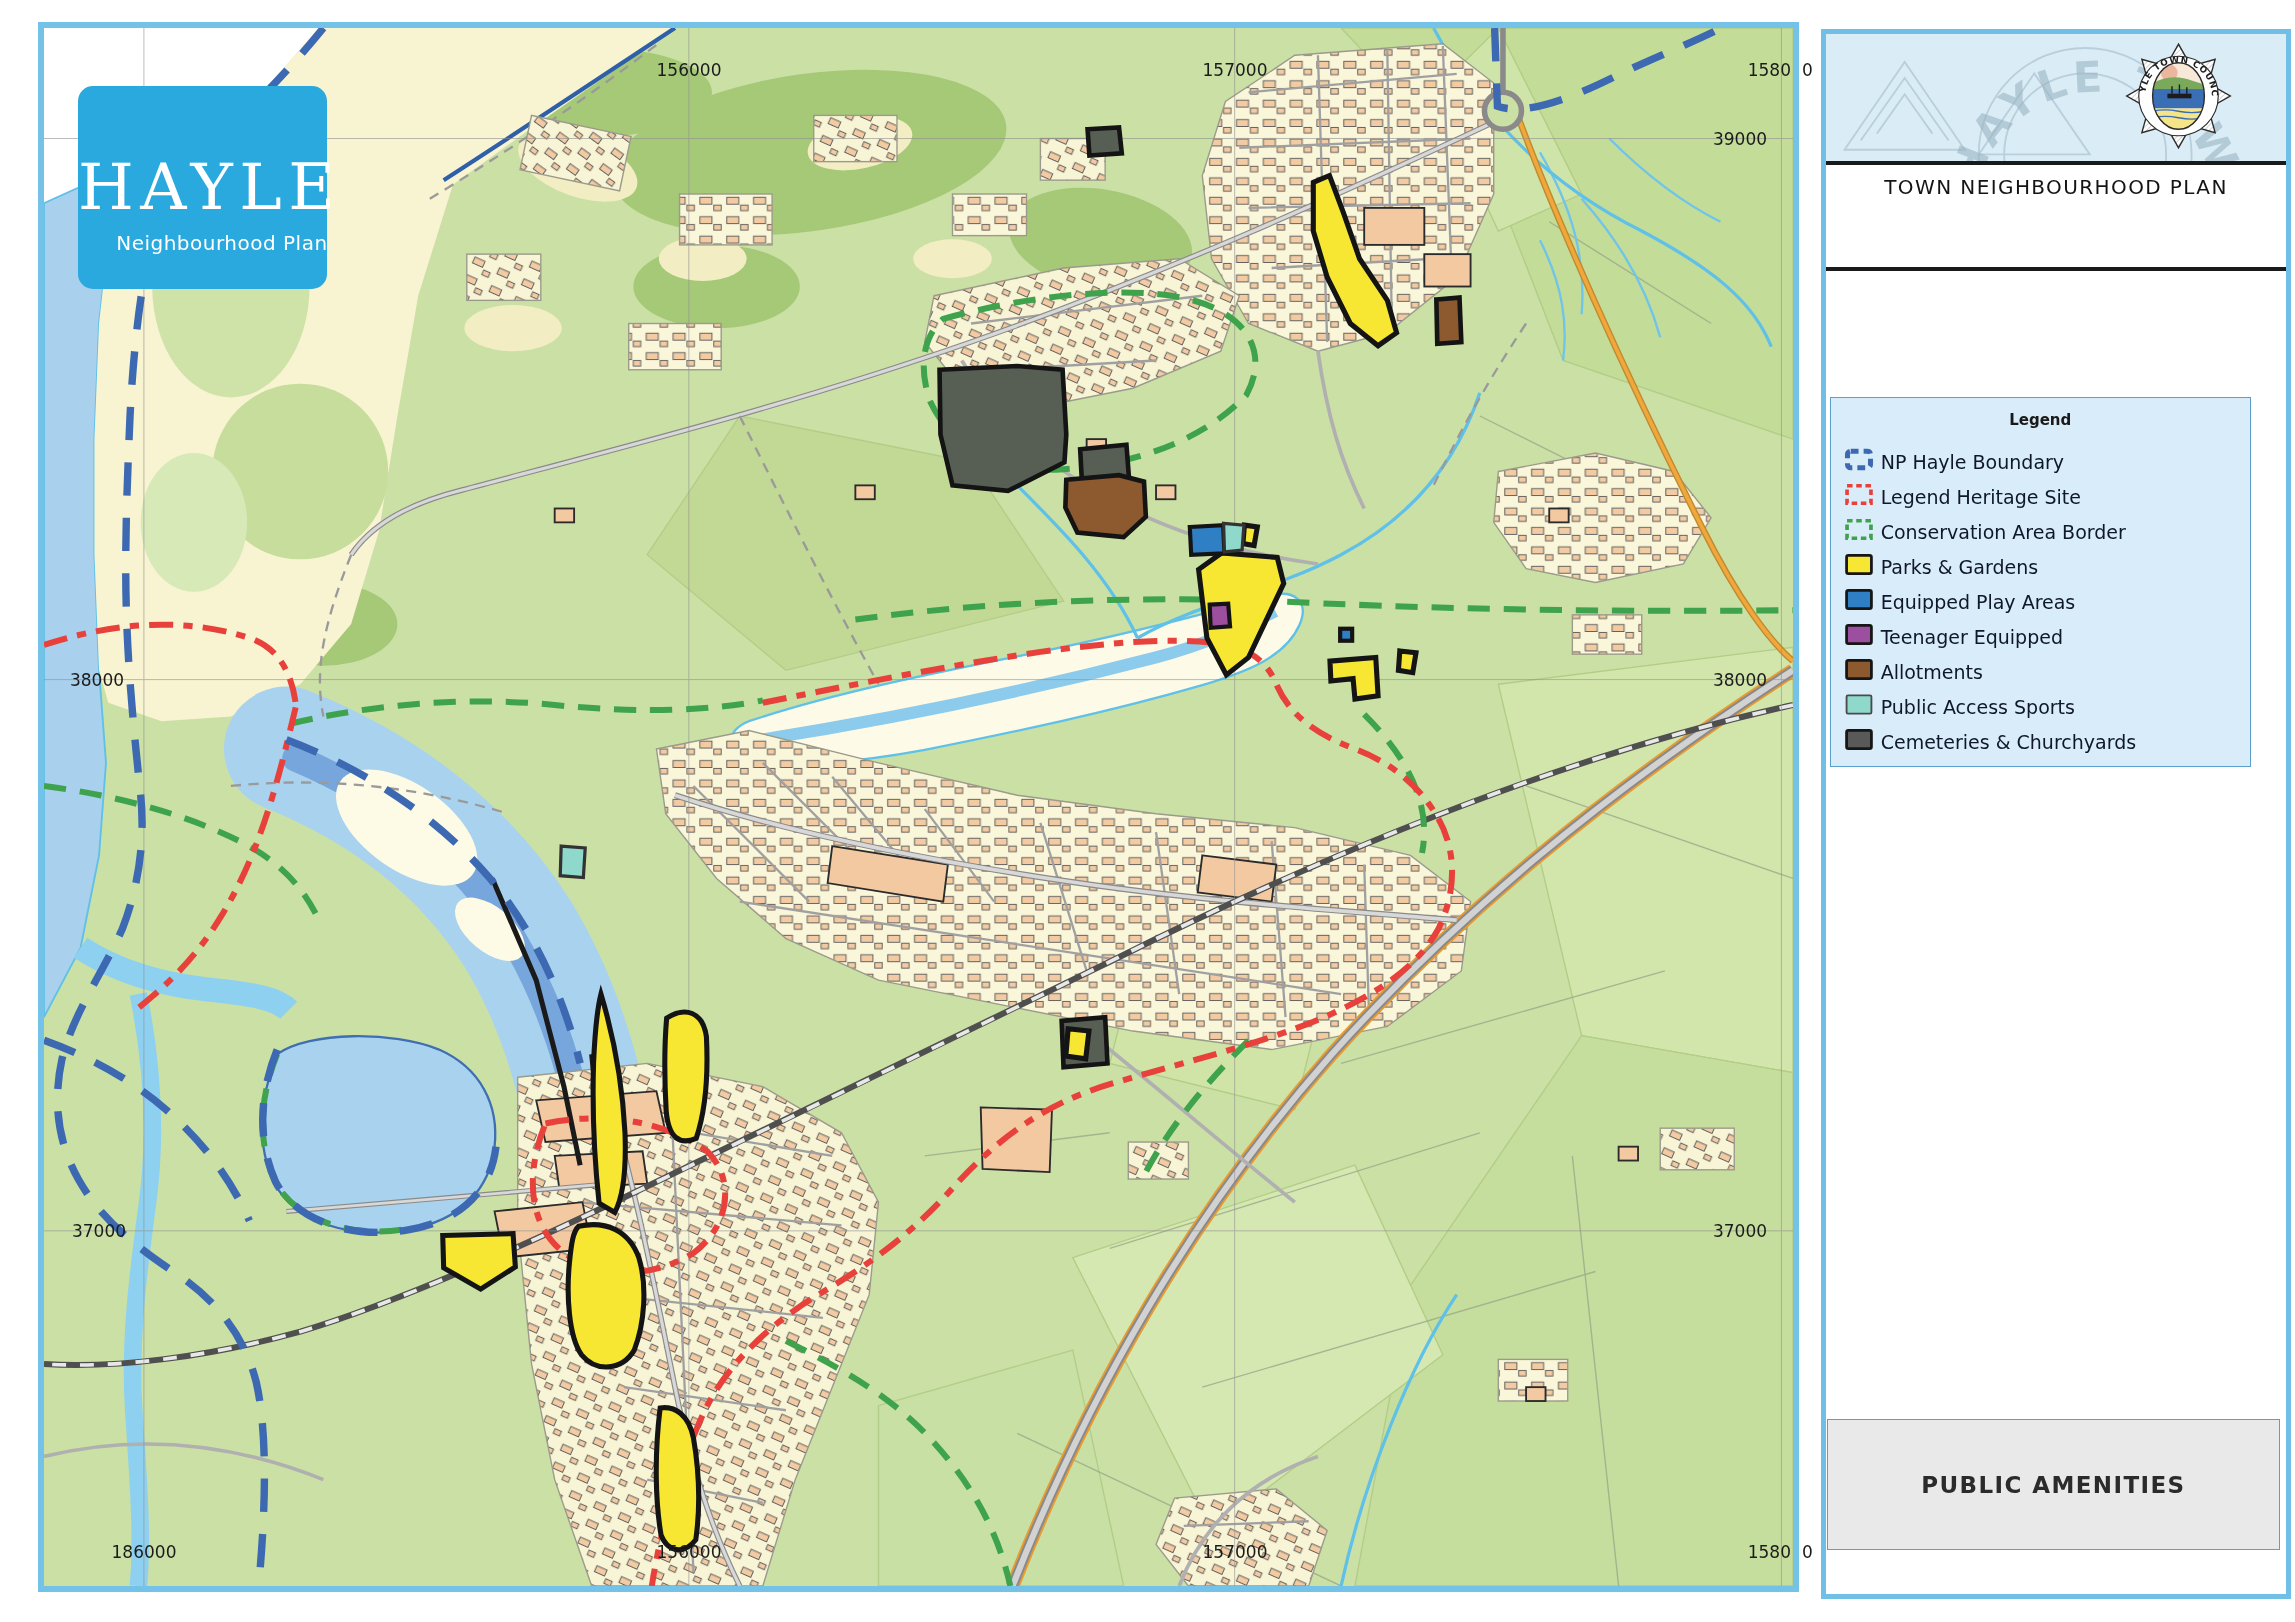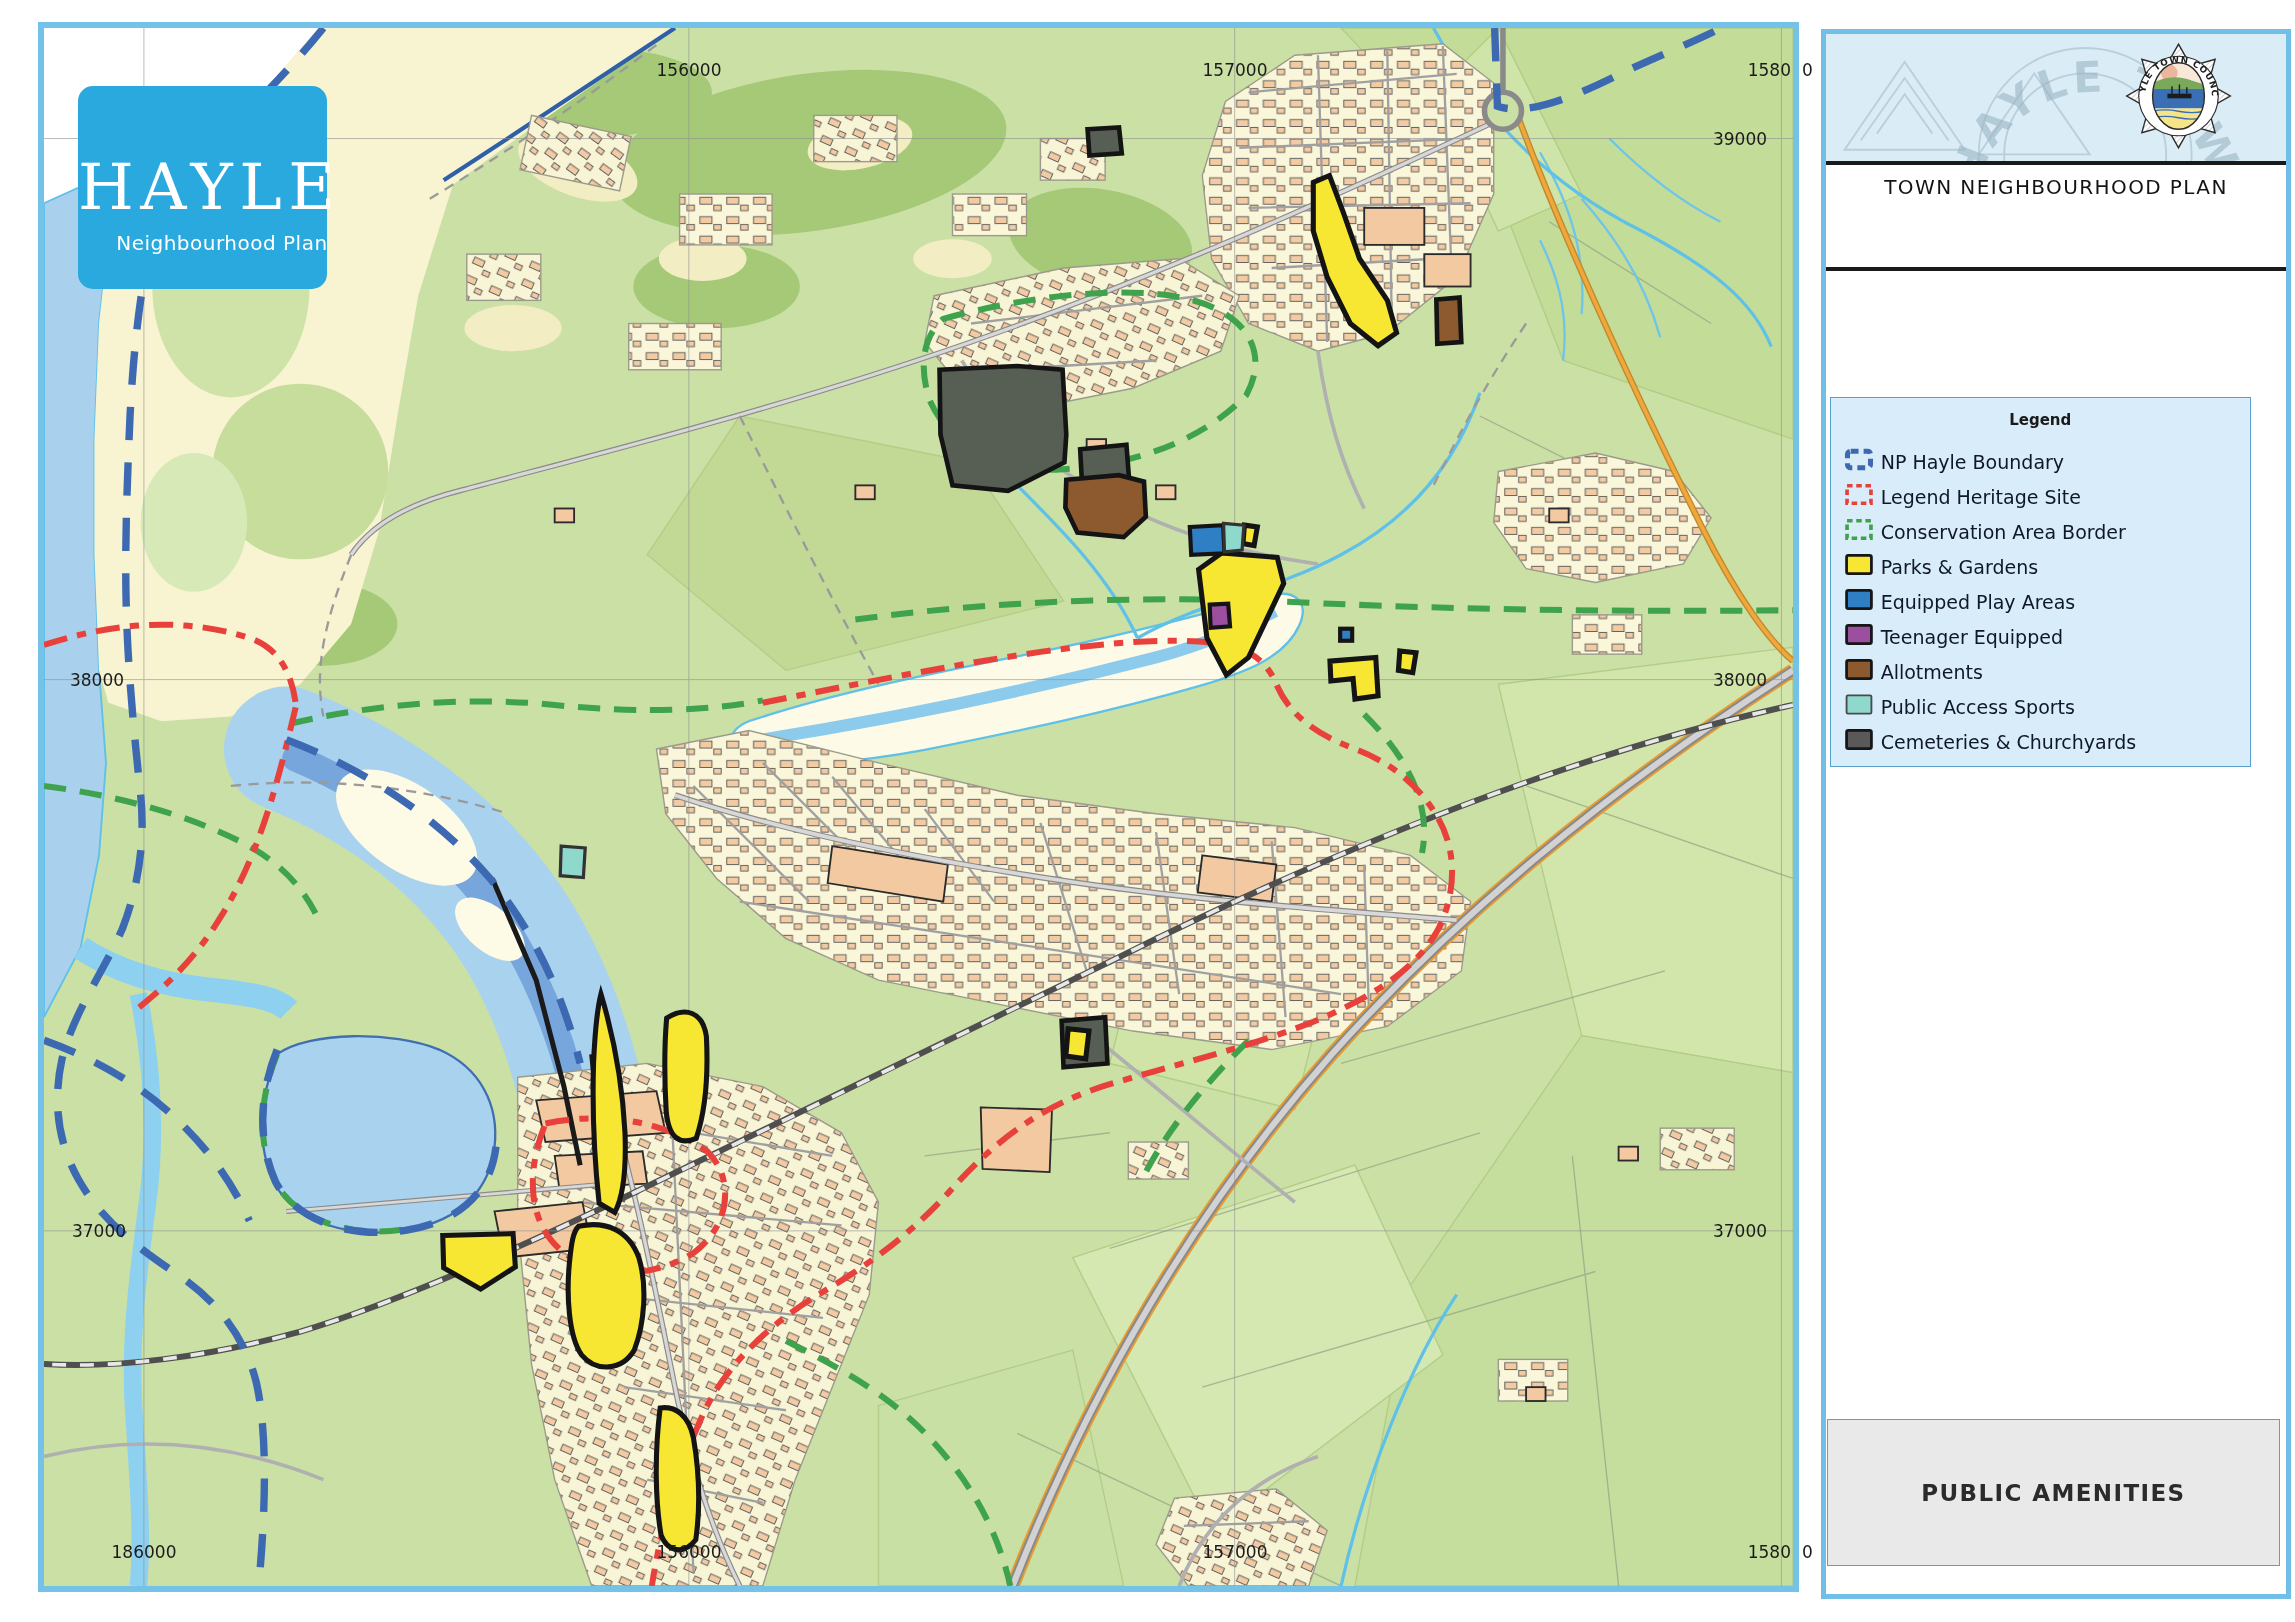--- a/index.html
+++ b/index.html
@@ -33,21 +33,21 @@
   .side-title{position:absolute;left:0;top:137px;width:460px;text-align:center;
               font-size:20px;letter-spacing:1.4px;color:#141414;line-height:1.6;}
   .legend-box{position:absolute;left:3.7px;top:363px;width:421px;height:370px;
               background:#d9ecf9;border:1.9px solid #5aa0cf;box-sizing:border-box;}
   .legend-title{margin-top:13px;text-align:center;font-size:15px;font-weight:bold;color:#1a1a1a;}
   .legend-items{margin-top:15.7px;}
   .legend-item{position:relative;height:35px;}
   .legend-item .sw{position:absolute;left:13px;top:3.7px;width:30px;height:23px;}
   .legend-item .lab{position:absolute;left:50px;top:50%;transform:translateY(-50%);
                     font-size:19px;color:#0f172a;white-space:nowrap;}
-  .footer-box{position:absolute;left:0.9px;top:1385px;width:453px;height:147px;
+  .footer-box{position:absolute;left:0.9px;top:1385px;width:453px;height:131px;
               background:#e9e9e9;border:1.4px solid #909090;box-sizing:border-box;
               display:flex;align-items:center;justify-content:center;}
   .footer-box .ft{font-size:23px;font-weight:bold;letter-spacing:1.4px;color:#2b2b2b;}
 </style>
 </head>
 <body>
 
 <div id="root">
 
   <div class="map-panel">

